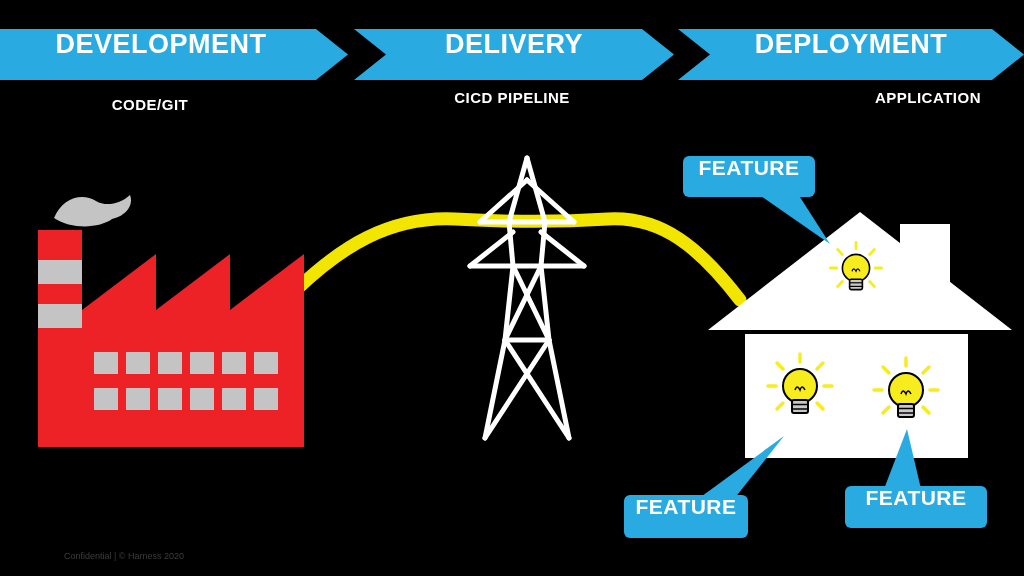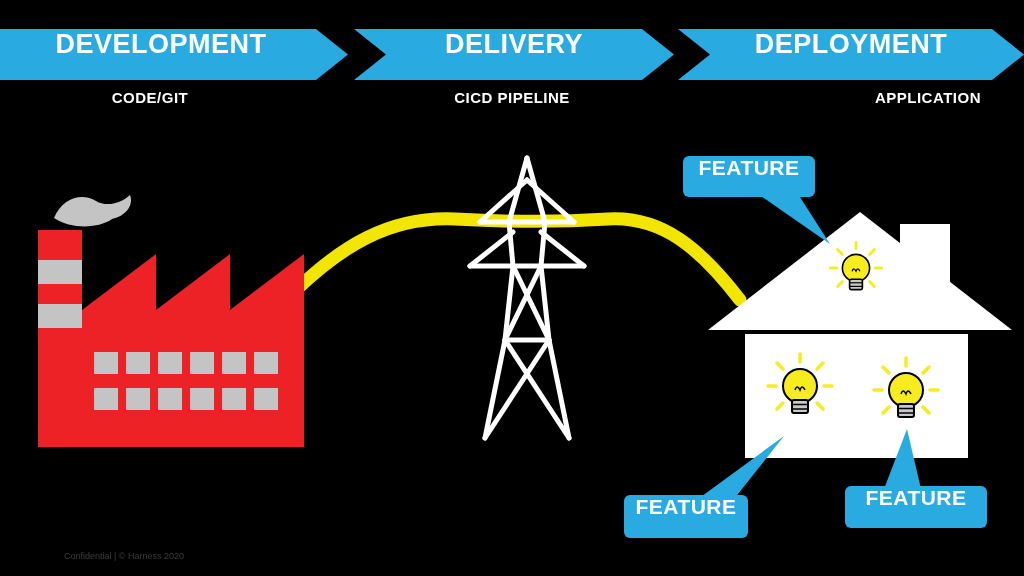--- a/index.html
+++ b/index.html
@@ -18,21 +18,21 @@
     padding-right:26px; box-sizing:border-box; }
   .banner-2 { left:354px; width:320px;
     clip-path: polygon(0 0, calc(100% - 32px) 0, 100% 50%, calc(100% - 32px) 100%, 0 100%, 32px 50%); }
   .banner-3 { left:678px; width:346px;
     clip-path: polygon(0 0, calc(100% - 32px) 0, 100% 50%, calc(100% - 32px) 100%, 0 100%, 32px 50%); }
   
   .sublabel {
     position:absolute; top:89px; width:300px; text-align:center;
     color:#fff; font-weight:bold; font-size:15px; letter-spacing:0.5px;
   }
-  .sub-1 { left:0; }
+  .sub-1 { left:0;margin-top:7px; }
   .sub-2 { left:362px;text-align:center; }
   .sub-3 { left:681px;text-align:right; }
   
   .layer { position:absolute; left:0; top:0; width:1024px; height:576px; }
   .factory-svg { position:absolute; left:28px;  top:192px; width:278px; height:260px; }
   .tower-svg   { position:absolute; left:438px; top:152px; width:178px; height:290px; }
   .house-svg   { position:absolute; left:698px; top:206px; width:318px; height:256px; }
   
   .callout {
     position:absolute; background:#29ABE2; color:#fff; font-weight:bold;

